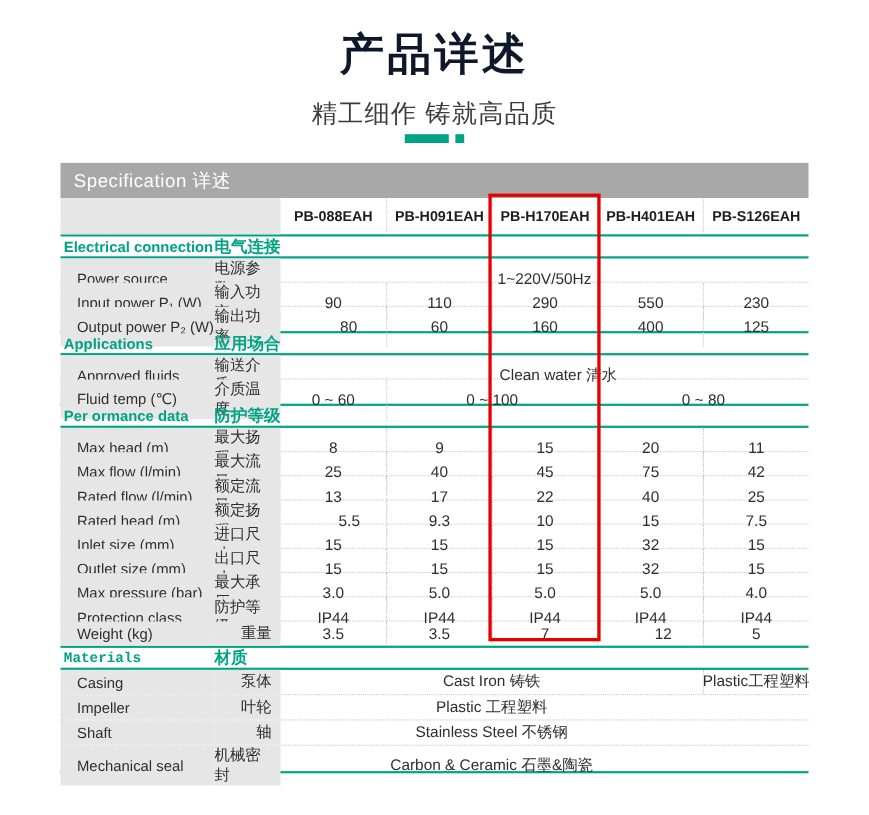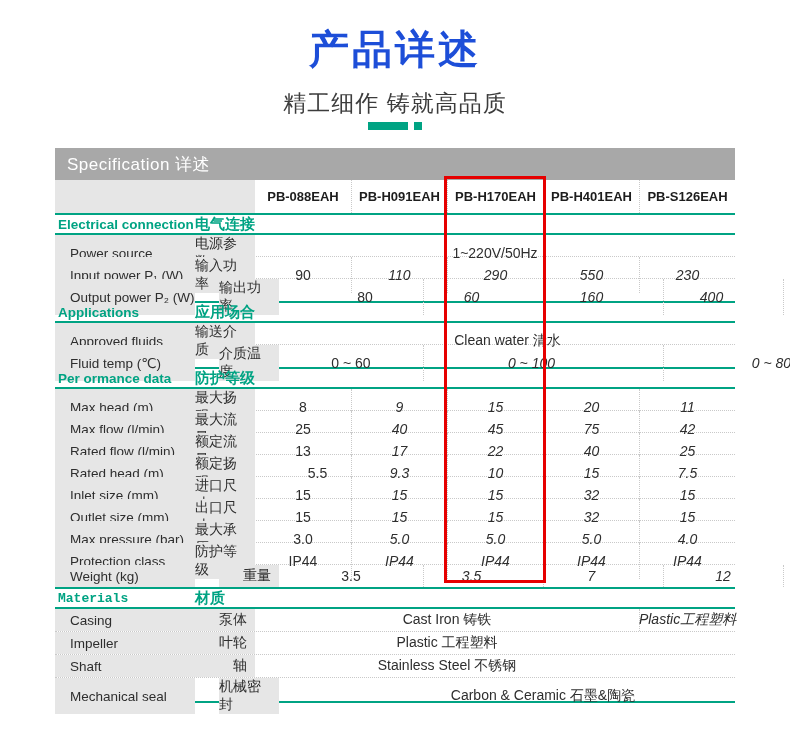--- a/index.html
+++ b/index.html
@@ -9,21 +9,21 @@
     --label-bg:#e6e6e6;
     --dot:#c9c9c9;
     --txt:#2e2e2e;
   }
   *{box-sizing:border-box;margin:0;padding:0;}
   body{background:#fff;font-family:"Liberation Sans","DejaVu Sans",sans-serif;}
   .page{position:relative;width:790px;height:741px;background:#ffffff;overflow:hidden;}
 
   .page-title{
     position:absolute;top:22px;left:0;width:100%;
-    text-align:center;font-size:40px;font-weight:bold;color:#1d4ed8;letter-spacing:3px;
+    text-align:center;font-size:40px;font-weight:bold;color:#0f172a;letter-spacing:3px;
   }
   .page-subtitle{
     position:absolute;top:88px;left:0;width:100%;
     text-align:center;font-size:23px;color:#3c3c3c;letter-spacing:1px;
   }
   .decor{
     position:absolute;top:122px;left:0;width:100%;
     display:flex;justify-content:center;align-items:center;gap:6px;
   }
   .decor-bar{width:40px;height:8px;background:var(--accent);}
@@ -33,21 +33,21 @@
   .spec-header{
     height:32px;background:var(--hdr-gray);color:#ffffff;
     font-size:17px;display:flex;align-items:center;padding-left:12px;letter-spacing:0.5px;
   }
   .spec-body{border-bottom:2px solid var(--accent);}
 
   .row{display:grid;grid-template-columns:140px 60px repeat(5,96px);height:22px;}
   .row.colhead{height:33px;}
   .row.mat{height:23px;}
   .row.data{border-bottom:1px dotted var(--dot);}
-  .row.data.last, .row.data:last-child{border-bottom:none;gap:24px;}
+  .row.data.last, .row.data:last-child{border-bottom:none;}
   .row.sec{border-top:2px solid var(--accent);border-bottom:2px solid var(--accent);}
 
   .cell{display:flex;align-items:center;height:100%;}
   .colhead .blank{grid-column:1 / span 2;background:var(--label-bg);}
   .colhead .colname{
     justify-content:center;font-size:13px;font-weight:600;color:#1d1d1d;
     border-left:1px dotted var(--dot);
   }
   .colhead .colname.first{border-left:none;}
 
@@ -59,21 +59,21 @@
   }
   .sec.mono .sec-en{font-family:"Liberation Mono","DejaVu Sans Mono",monospace;font-size:13px;}
 
   .lab{background:var(--label-bg);font-size:13.5px;color:var(--txt);}
   .lab.en{padding-left:15px;}
   .lab.zh{justify-content:flex-end;padding-right:8px;font-size:14px;}
 
   .val{
     justify-content:center;text-align:center;font-size:14px;color:var(--txt);white-space:nowrap;
   }
-  .val.sep{border-left:1px dotted var(--dot);font-style:italic;}
+  .val.sep{border-left:1px dotted var(--dot);}
   .val.bias{padding-right:96px;}
 
   .highlight-box{
     position:absolute;left:389px;top:28px;width:102px;height:407px;
     border:3px solid var(--red);pointer-events:none;z-index:5;
   }
 </style>
 </head>
 <body>
 

